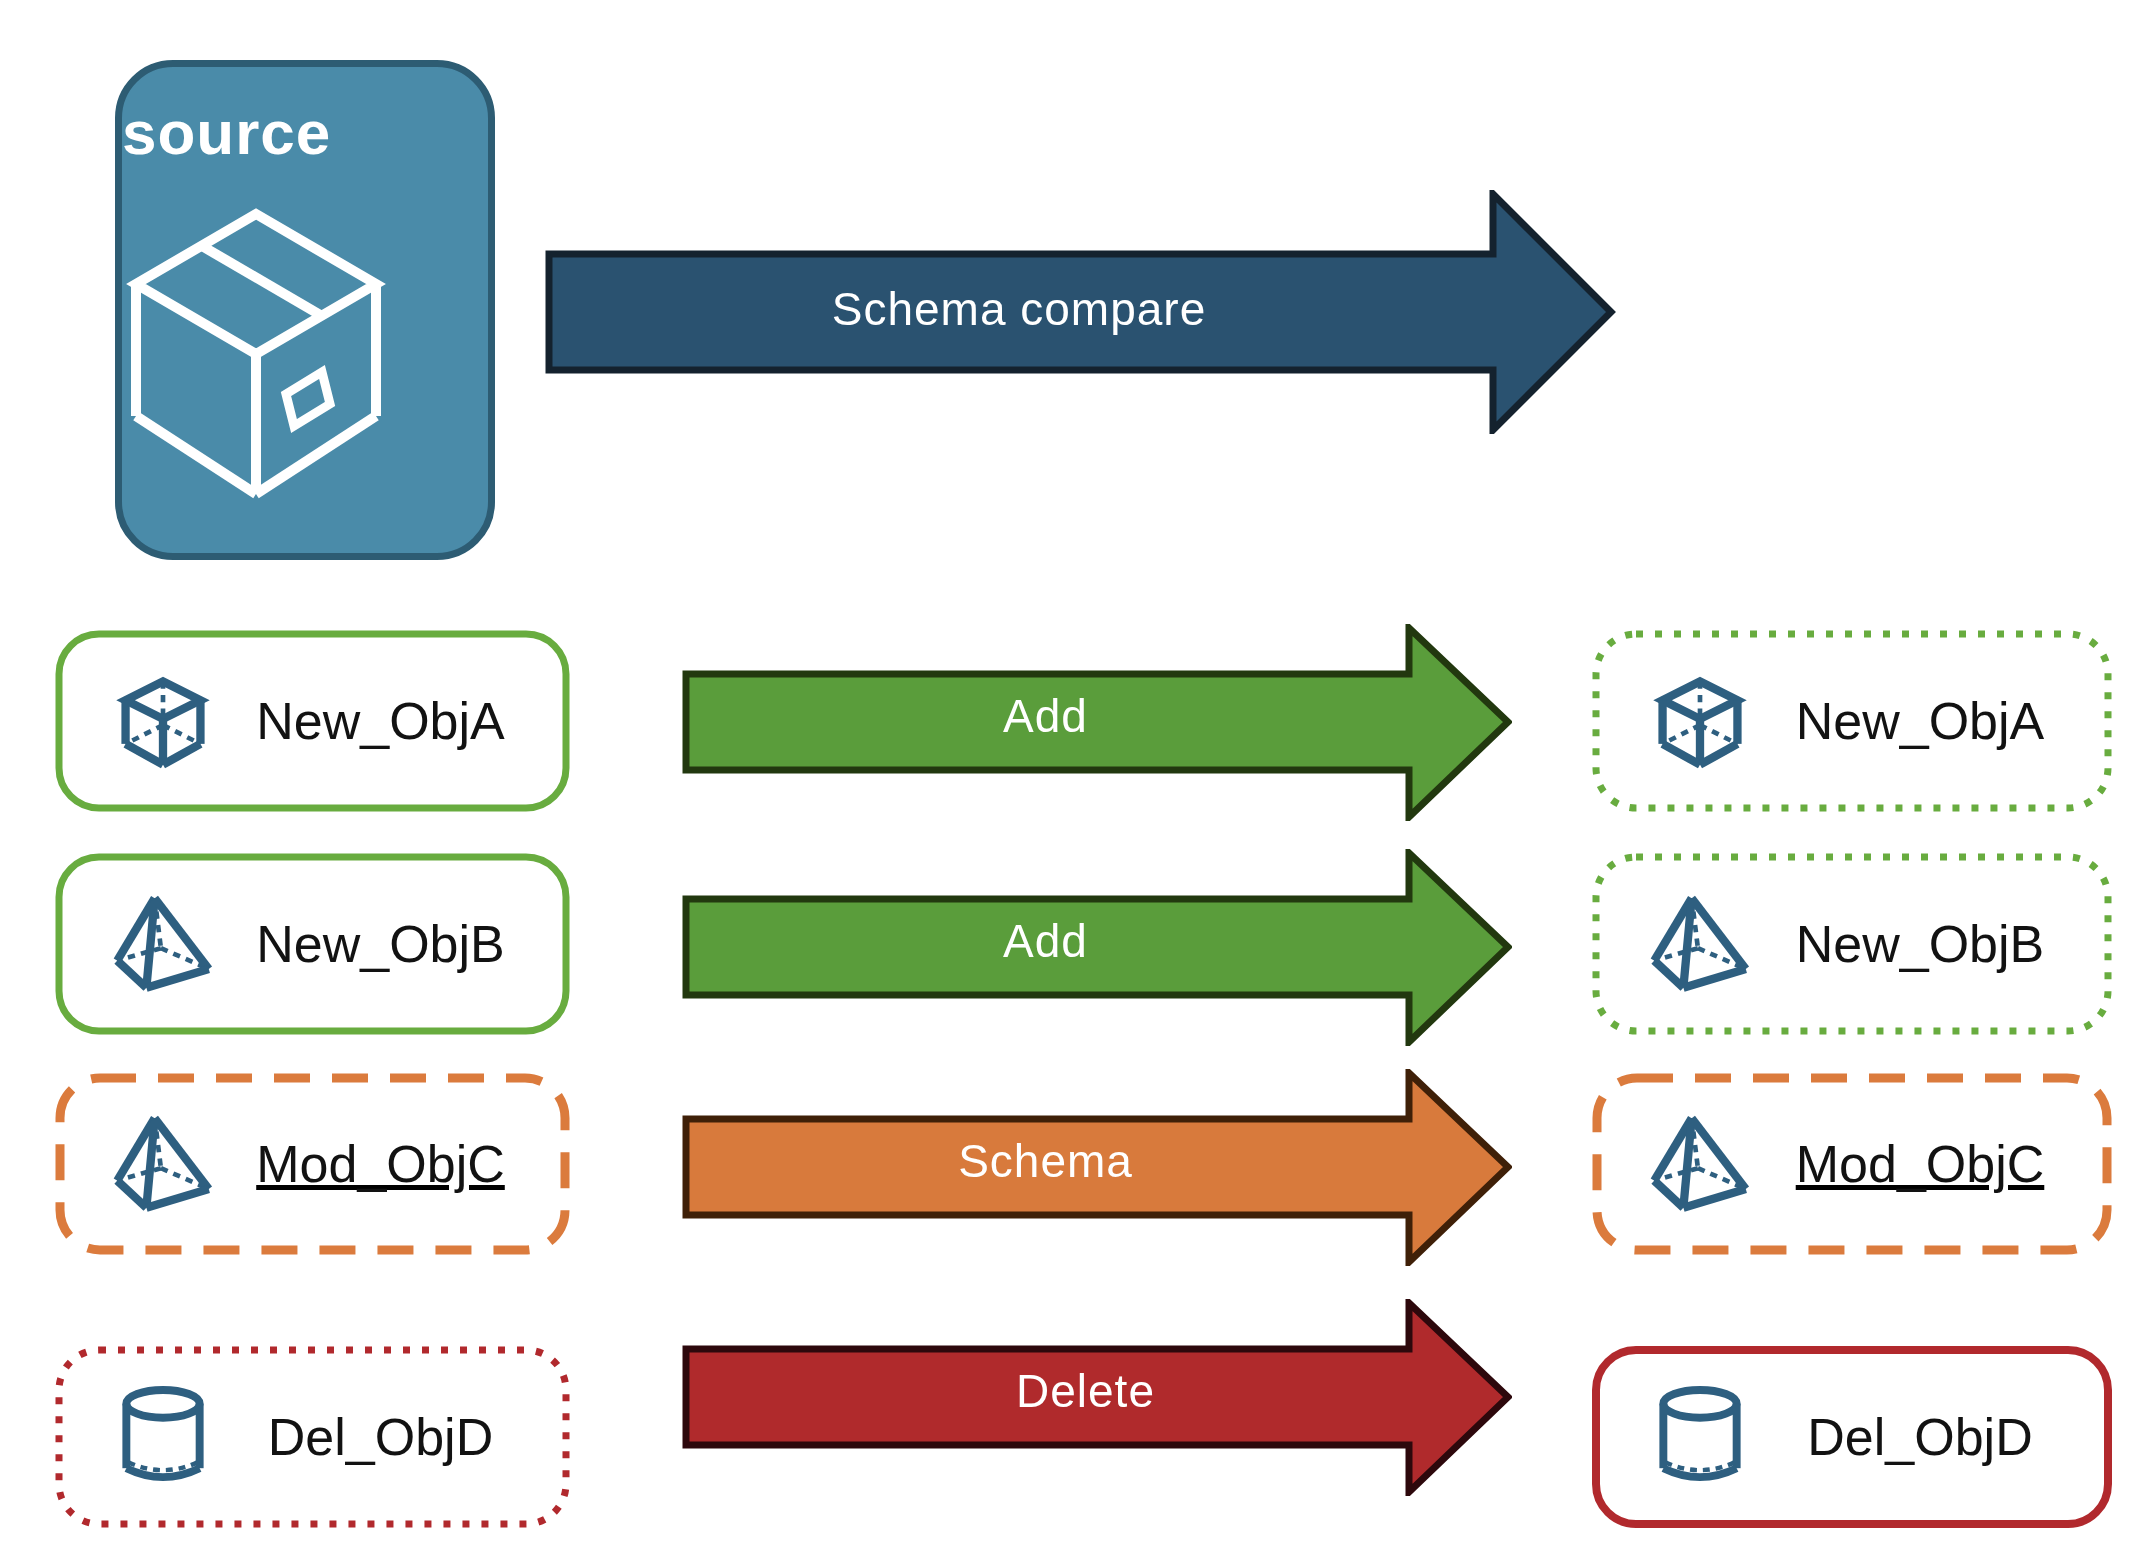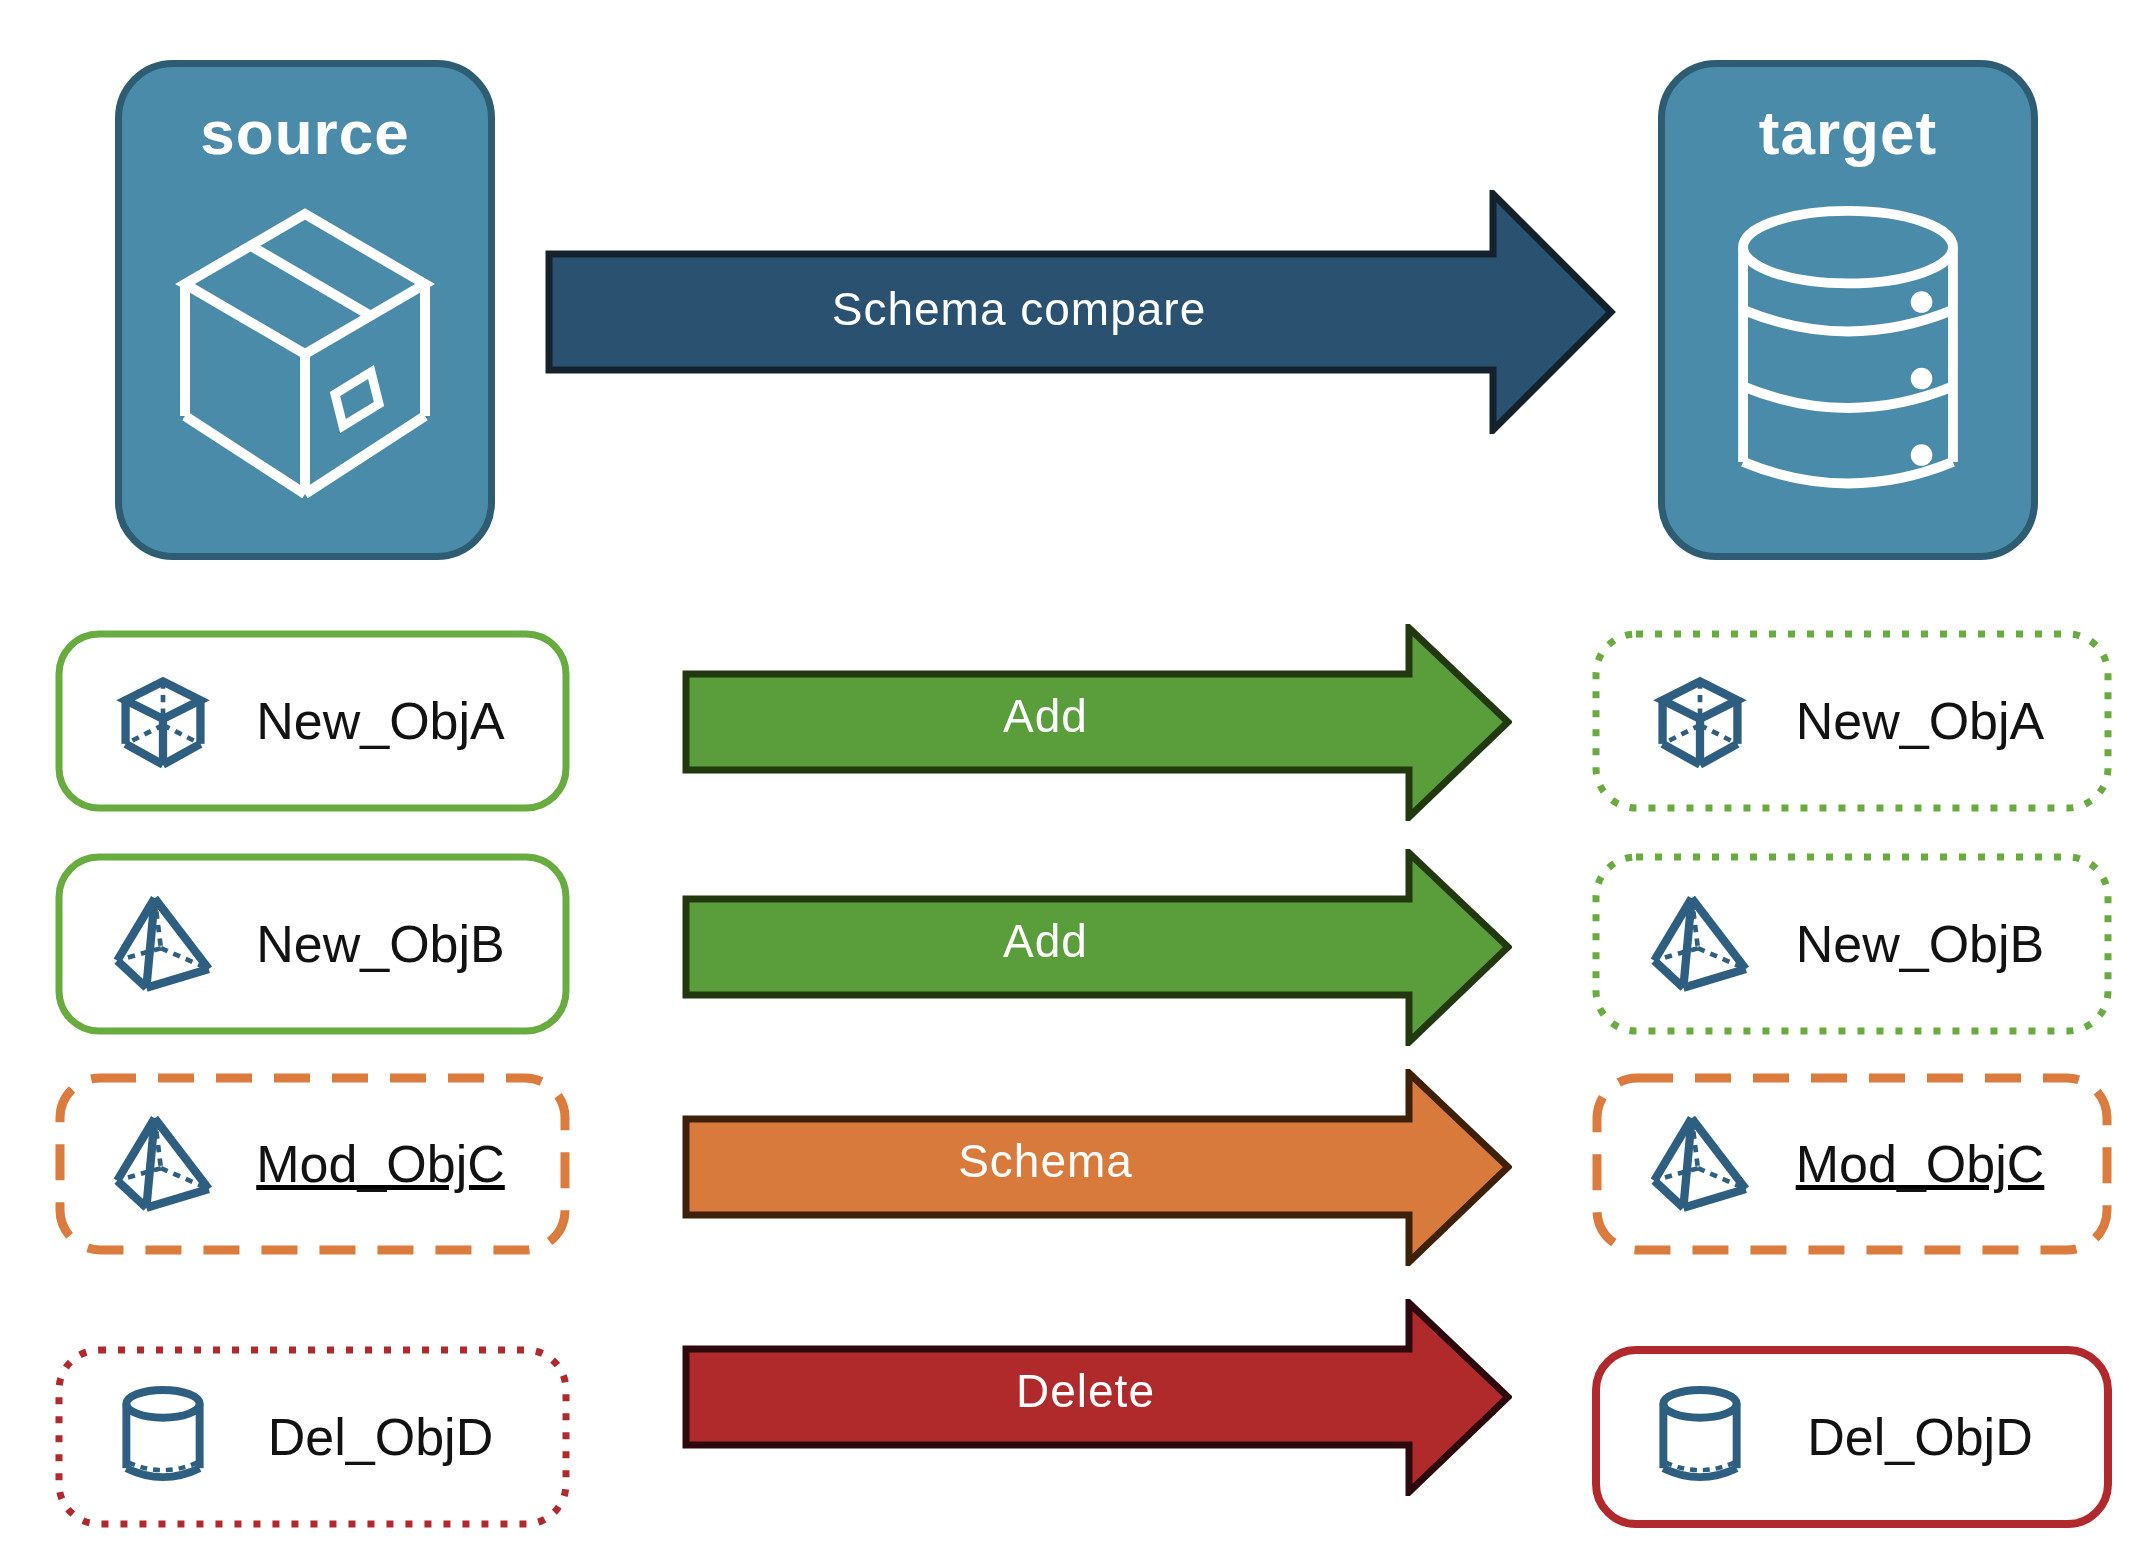--- a/index.html
+++ b/index.html
@@ -4,21 +4,21 @@
 <style>
   html,body{margin:0;padding:0;background:#fff;}
   .canvas{
     position:relative;width:2150px;height:1550px;background:#ffffff;
     font-family:"Liberation Sans",sans-serif;overflow:hidden;
   }
   
   .panel{
     position:absolute;top:60px;width:380px;height:500px;box-sizing:border-box;
     background:#4A8BA9;border:7px solid #2D5C73;border-radius:58px;
-    display:flex;flex-direction:column;align-items:center;
+    display:flex;flex-direction:column;
   }
   .panel.source{left:115px;}
   .panel.target{left:1658px;}
   .panel-title{margin-top:30px;font-size:62px;font-weight:bold;color:#ffffff;letter-spacing:1px;}
   .panel .big-icon{margin-top:36px;}
   .white-stroke{stroke:#ffffff;fill:none;stroke-width:10;stroke-linejoin:miter;}
   
   .arrow-svg{position:absolute;display:block;}
   .arr-schema{fill:#2A5270;stroke:#14222E;stroke-width:7;}
   .arr-add{fill:#5A9D3B;stroke:#22380F;stroke-width:7;}
@@ -62,38 +62,20 @@
         <line x1="10" y1="80" x2="10" y2="212"></line>
         <line x1="250" y1="80" x2="250" y2="212"></line>
         <line x1="130" y1="150" x2="130" y2="290"></line>
         <line x1="10" y1="212" x2="130" y2="290"></line>
         <line x1="130" y1="290" x2="250" y2="212"></line>
         <polygon points="160,190 196,168 204,200 168,222" stroke-width="9"></polygon>
       </g>
     </svg>
   </div>
 
-  <div class="panel target">
-    <div class="panel-title">target</div>
-    <svg class="big-icon" width="226" height="304" viewBox="0 0 230 310">
-      <g class="white-stroke">
-        <ellipse cx="115" cy="44" rx="107" ry="37"></ellipse>
-        <line x1="8" y1="44" x2="8" y2="263"></line>
-        <line x1="222" y1="44" x2="222" y2="263"></line>
-        <path d="M8,263 Q115,307 222,263"></path>
-        <path d="M8,108 Q115,152 222,108"></path>
-        <path d="M8,186 Q115,230 222,186"></path>
-      </g>
-      <g fill="#ffffff" stroke="none">
-        <circle cx="190" cy="100" r="11"></circle>
-        <circle cx="190" cy="178" r="11"></circle>
-        <circle cx="190" cy="256" r="11"></circle>
-      </g>
-    </svg>
-  </div>
 
   <svg class="arrow-svg" style="left:545px;top:190px;" width="1072" height="244" viewBox="0 0 1072 244">
     <polygon class="arr-schema" points="4,64 948,64 948,4 1066,122 948,240 948,180 4,180"></polygon>
   </svg>
   <div class="arrow-label" style="left:545px;top:250px;width:948px;height:117px;">Schema compare</div>
 
   <div class="obj-box left-col row-1">
     <svg class="border-overlay" width="515" height="182">
         <rect class="bs-solid-green" x="4" y="4" width="507" height="174" rx="40"></rect>
       </svg>

